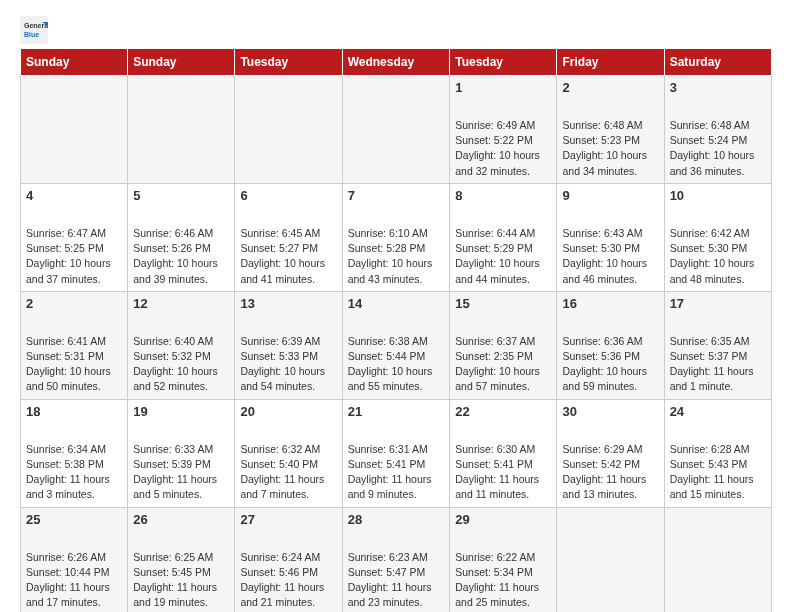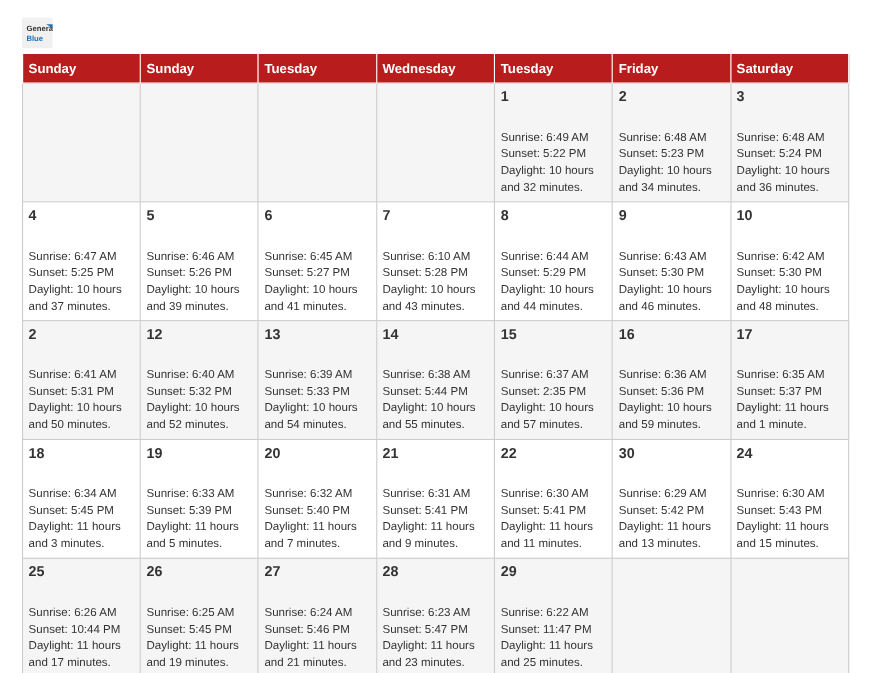--- a/index.html
+++ b/index.html
@@ -238,21 +238,21 @@
           <span class="day-number">17</span>
           <div class="day-info">Sunrise: 6:35 AM
 Sunset: 5:37 PM
 Daylight: 11 hours and 1 minute.</div>
         </td>
       </tr>
       <tr>
         <td>
           <span class="day-number">18</span>
           <div class="day-info">Sunrise: 6:34 AM
-Sunset: 5:45 PM
+Sunset: 5:38 PM
 Daylight: 11 hours and 3 minutes.</div>
         </td>
         <td>
           <span class="day-number">19</span>
           <div class="day-info">Sunrise: 6:33 AM
 Sunset: 5:39 PM
 Daylight: 11 hours and 5 minutes.</div>
         </td>
         <td>
           <span class="day-number">20</span>
@@ -273,21 +273,21 @@
 Daylight: 11 hours and 11 minutes.</div>
         </td>
         <td>
           <span class="day-number">30</span>
           <div class="day-info">Sunrise: 6:29 AM
 Sunset: 5:42 PM
 Daylight: 11 hours and 13 minutes.</div>
         </td>
         <td>
           <span class="day-number">24</span>
-          <div class="day-info">Sunrise: 6:30 AM
+          <div class="day-info">Sunrise: 6:28 AM
 Sunset: 5:43 PM
 Daylight: 11 hours and 15 minutes.</div>
         </td>
       </tr>
       <tr>
         <td>
           <span class="day-number">25</span>
           <div class="day-info">Sunrise: 6:26 AM
 Sunset: 10:44 PM
 Daylight: 11 hours and 17 minutes.</div>
@@ -306,20 +306,20 @@
         </td>
         <td>
           <span class="day-number">28</span>
           <div class="day-info">Sunrise: 6:23 AM
 Sunset: 5:47 PM
 Daylight: 11 hours and 23 minutes.</div>
         </td>
         <td>
           <span class="day-number">29</span>
           <div class="day-info">Sunrise: 6:22 AM
-Sunset: 11:47 PM
+Sunset: 5:34 PM
 Daylight: 11 hours and 25 minutes.</div>
         </td>
         <td></td>
         <td></td>
       </tr>
     </tbody>
 </table>
 
 </body></html>

